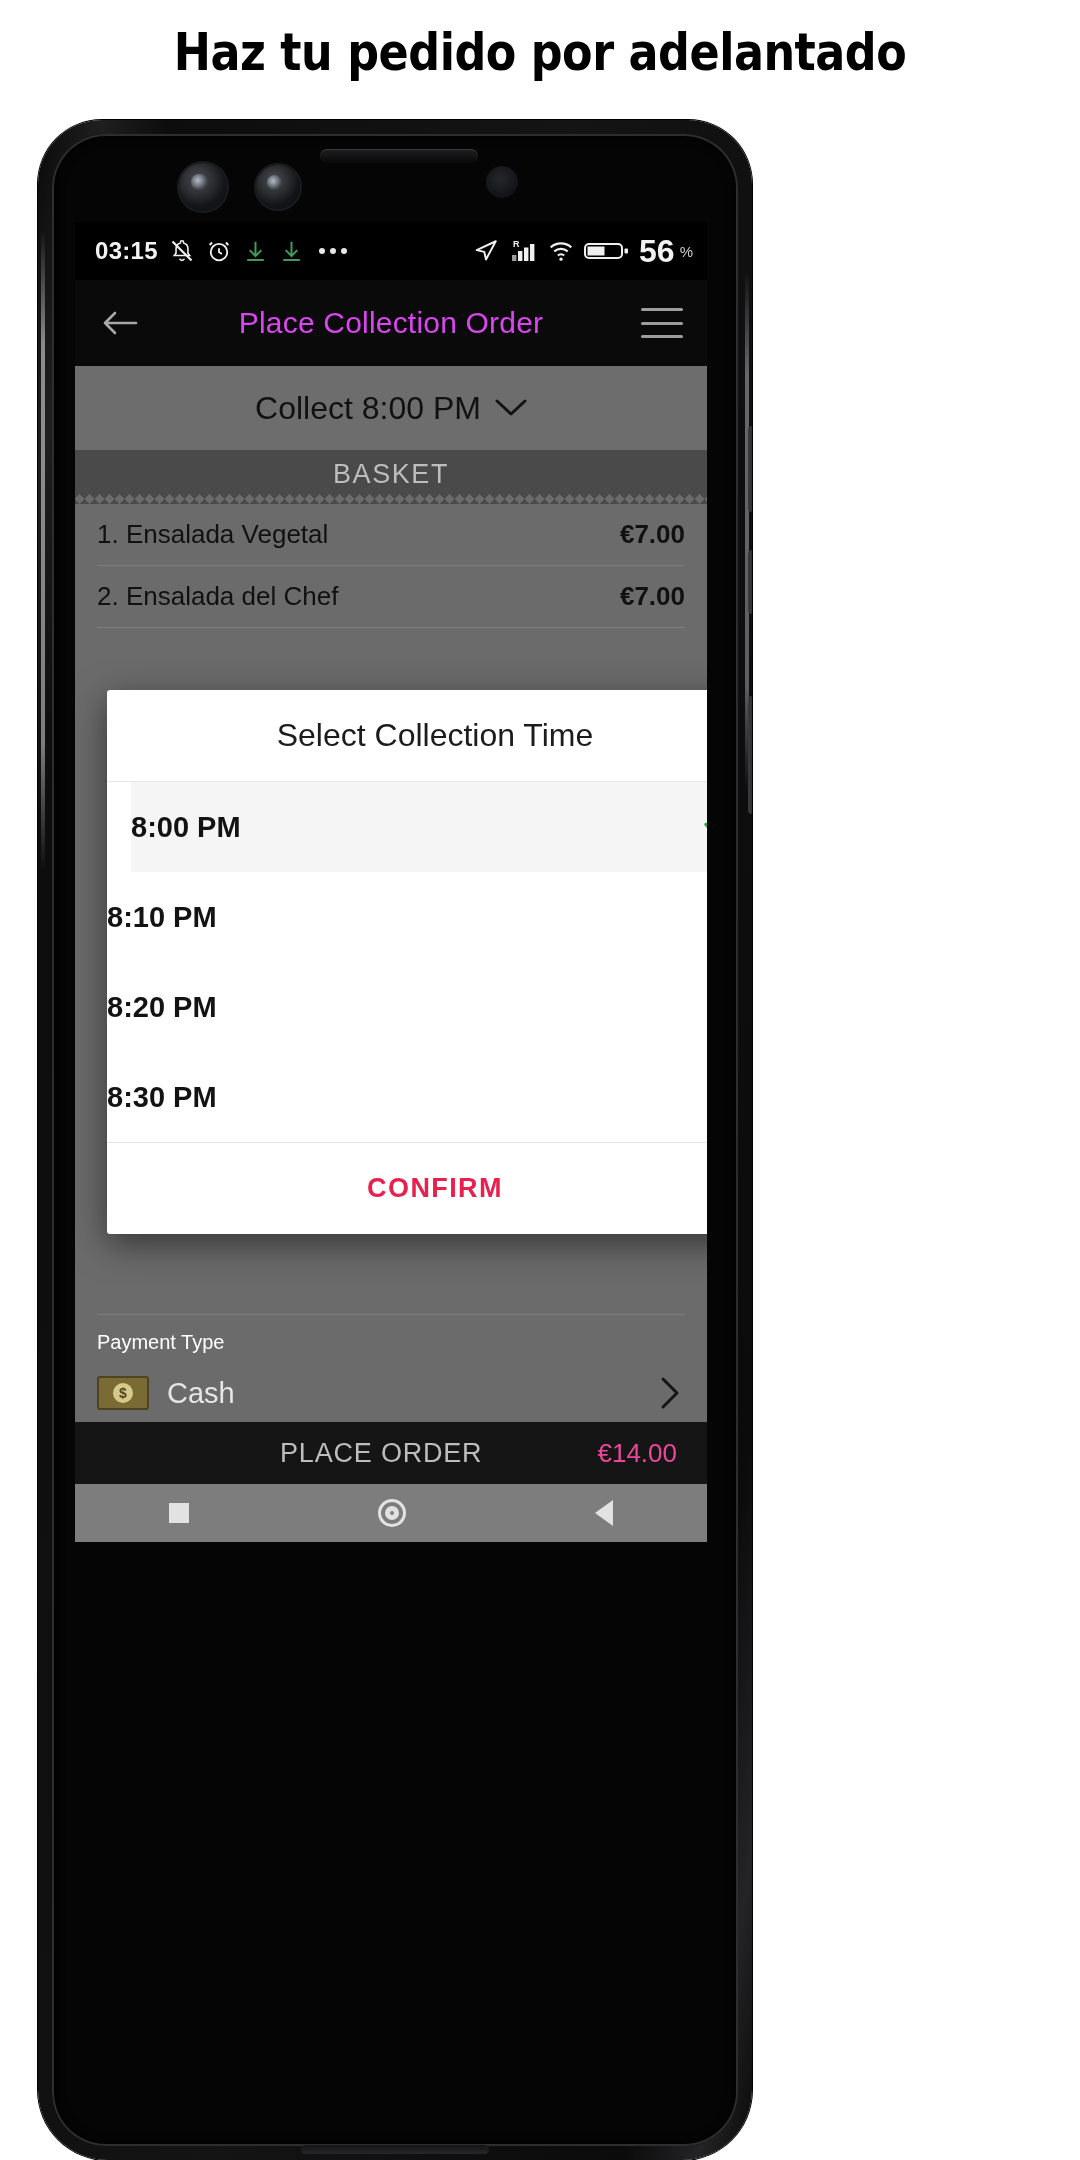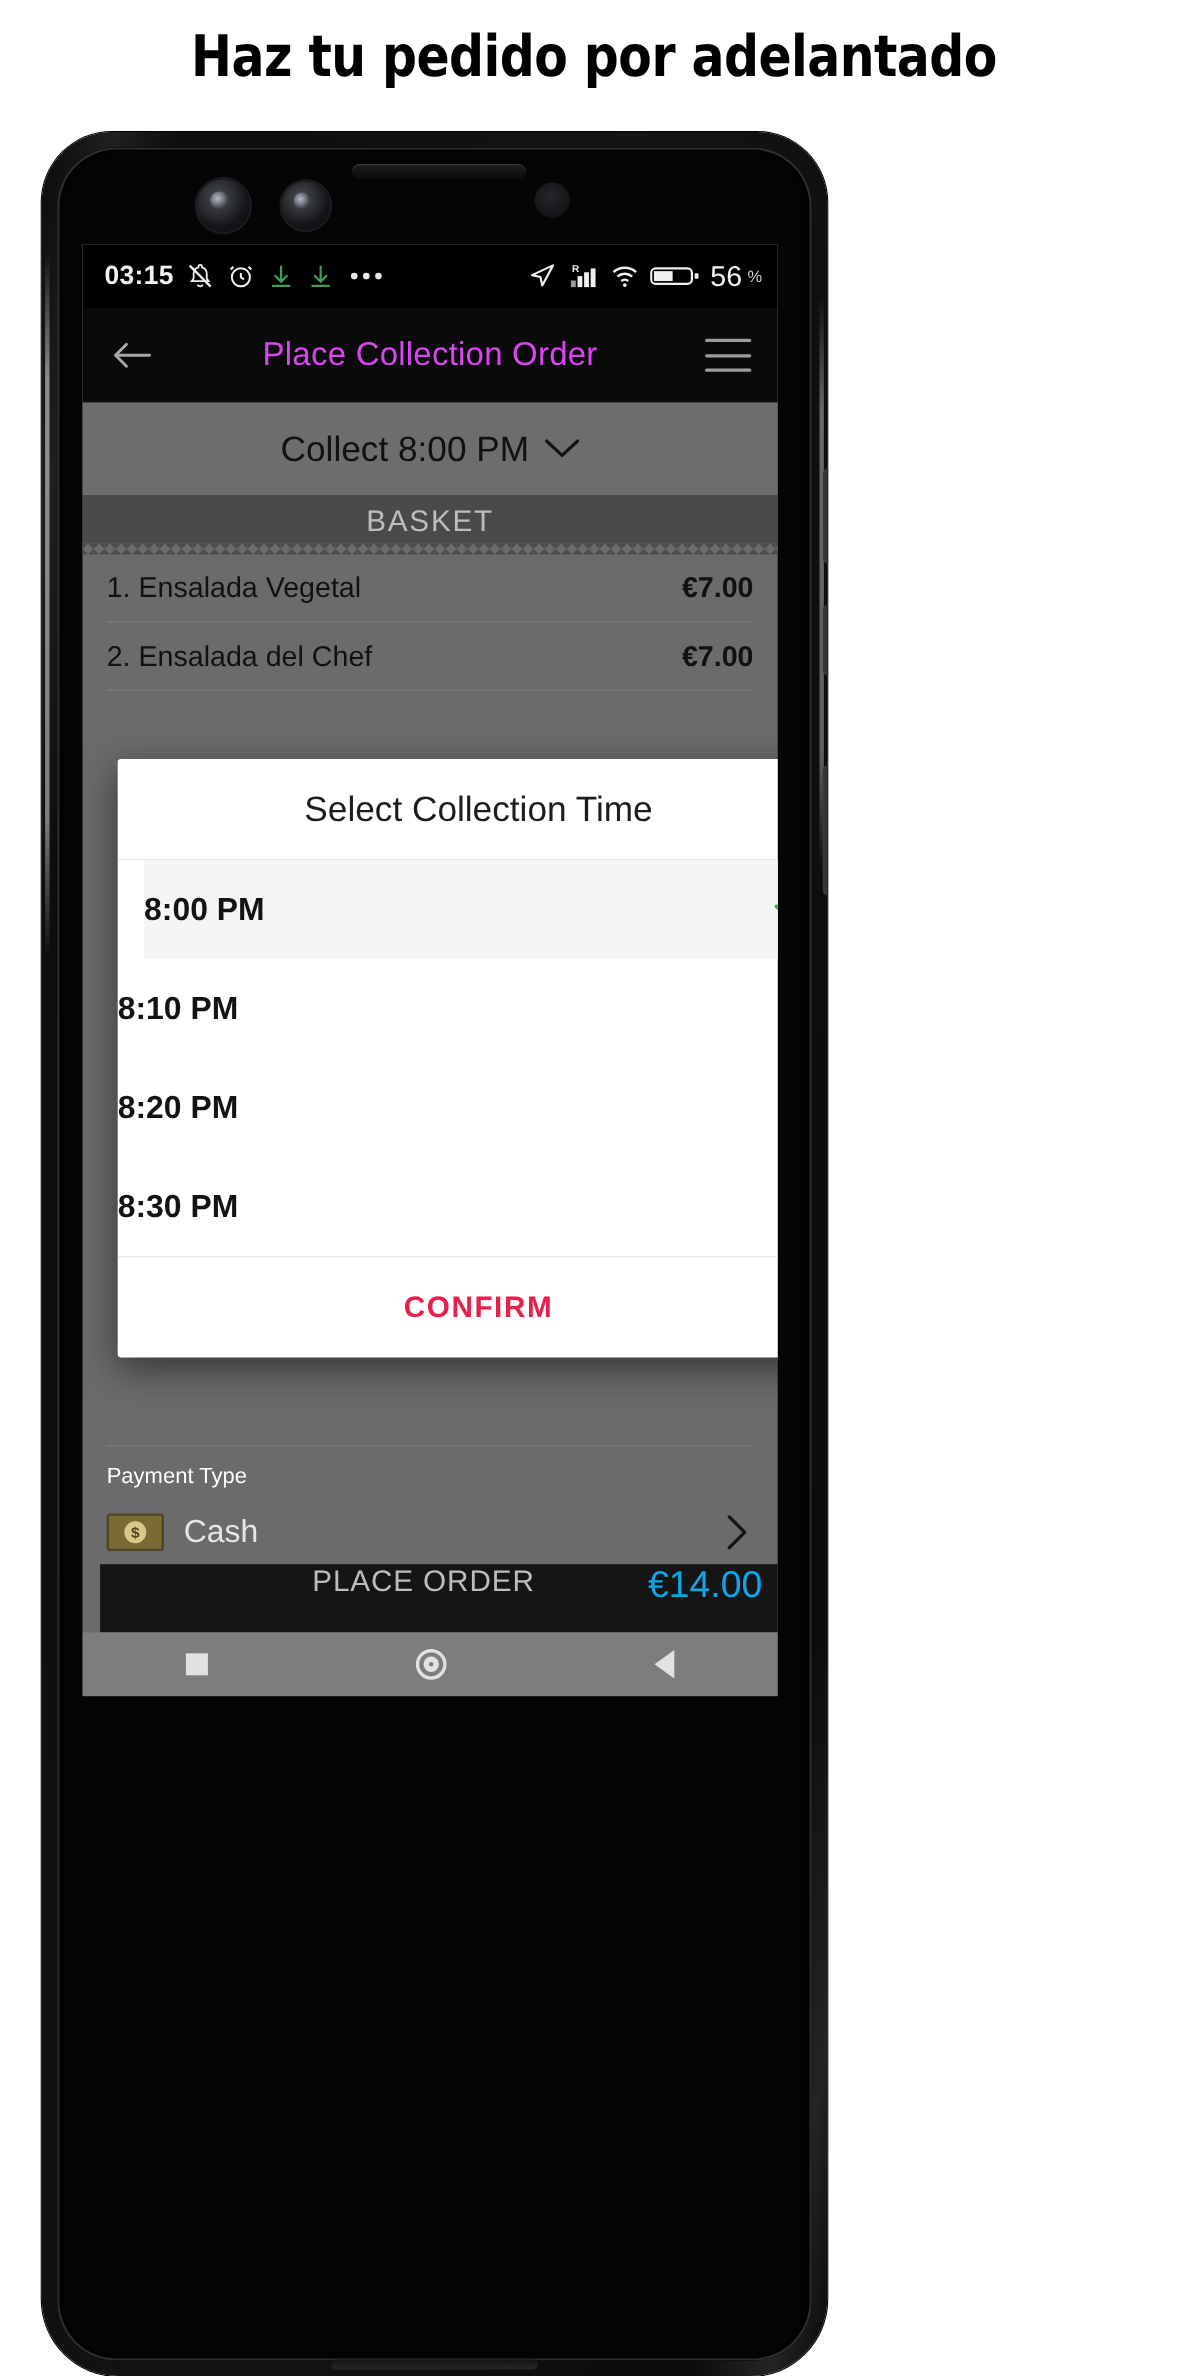--- a/index.html
+++ b/index.html
@@ -111,21 +111,21 @@
   }
   #sb-left {
     position:absolute; left:20px; top:0; height:58px;
     display:flex; align-items:center; gap:11px;
   }
   #sb-time { font-size:24px; font-weight:bold; letter-spacing:.3px; }
   #sb-right {
     position:absolute; right:14px; top:0; height:58px;
     display:flex; align-items:center; gap:9px;
   }
-  #sb-batt-pct { font-size:26px; font-weight:400; }
+  #sb-batt-pct { font-size:32px; font-weight:700; }
   #sb-batt-unit { font-size:15px; margin-left:-4px; color:#cfcfcf; }
   .sbicon { display:block; }
   #dots { display:flex; gap:5px; align-items:center; margin-left:4px; }
   #dots i { width:6px; height:6px; border-radius:50%; background:#e8e8e8; display:block; }
 
   
   #appbar {
     position:absolute; left:0; top:58px; width:632px; height:86px;
     background:#0a0a0a;
   }
@@ -207,28 +207,28 @@
   #money-icon b {
     width:20px; height:20px; border-radius:50%;
     background:#d8c98a; color:#4e441f;
     font-size:14px; line-height:20px; text-align:center; font-weight:bold;
   }
   #pay-name { font-size:29px; color:#e5e5e5; margin-left:18px; flex:1 1 auto; }
   #pay-chev { margin-right:4px; }
 
   
   #place-bar {
-    position:absolute; left:16px; bottom:58px; width:632px; height:62px;
+    position:absolute; left:0; bottom:58px; width:632px; height:62px;
     background:#151515;
-    display:flex; align-items:flex-start; justify-content:space-between;
+    display:flex; align-items:center; justify-content:space-between;
     padding:0 30px;
     color:#bdbdbd;
   }
   #place-label { font-size:27px; letter-spacing:.8px; flex:1 1 auto; text-align:center; padding-left:60px; }
-  #place-total { font-size:34px; color:#0ea5e9; }
+  #place-total { font-size:26px; color:#ec4899; }
 
   
   #navbar {
     position:absolute; left:0; bottom:0; width:632px; height:58px;
     background:#7d7d7d;
     display:flex; align-items:center; justify-content:space-around;
   }
   #nav-square { width:20px; height:20px; background:#e2e2e2; }
   #nav-home {
     width:28px; height:28px; border-radius:50%;

